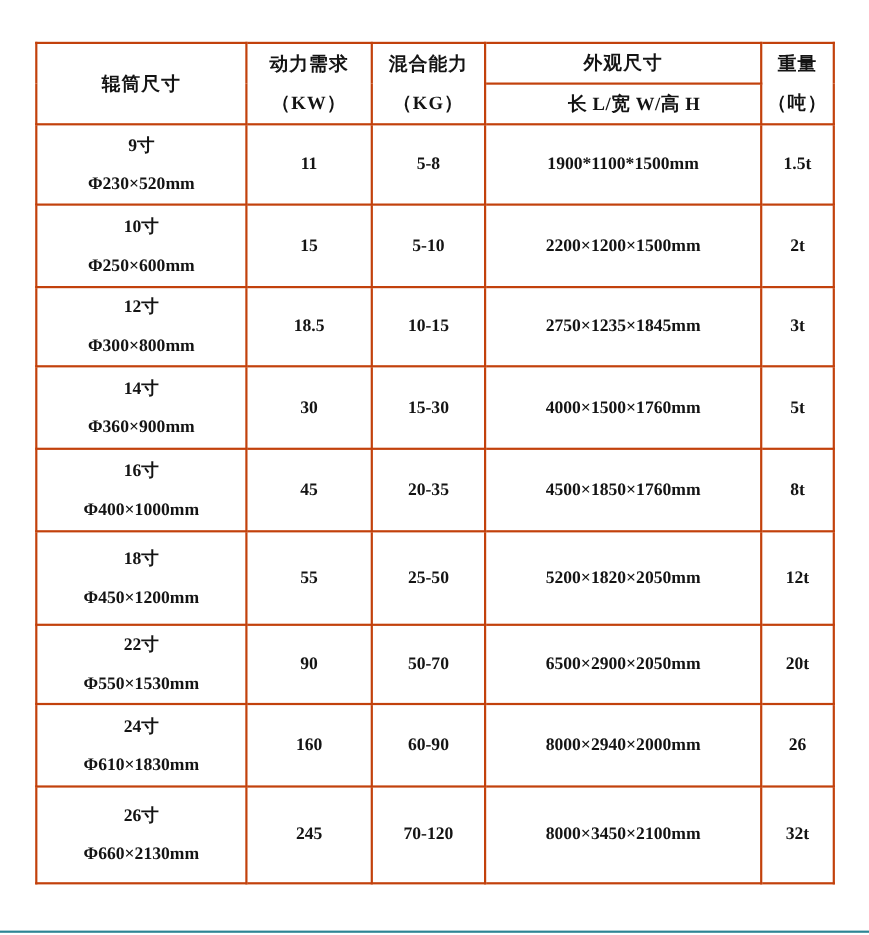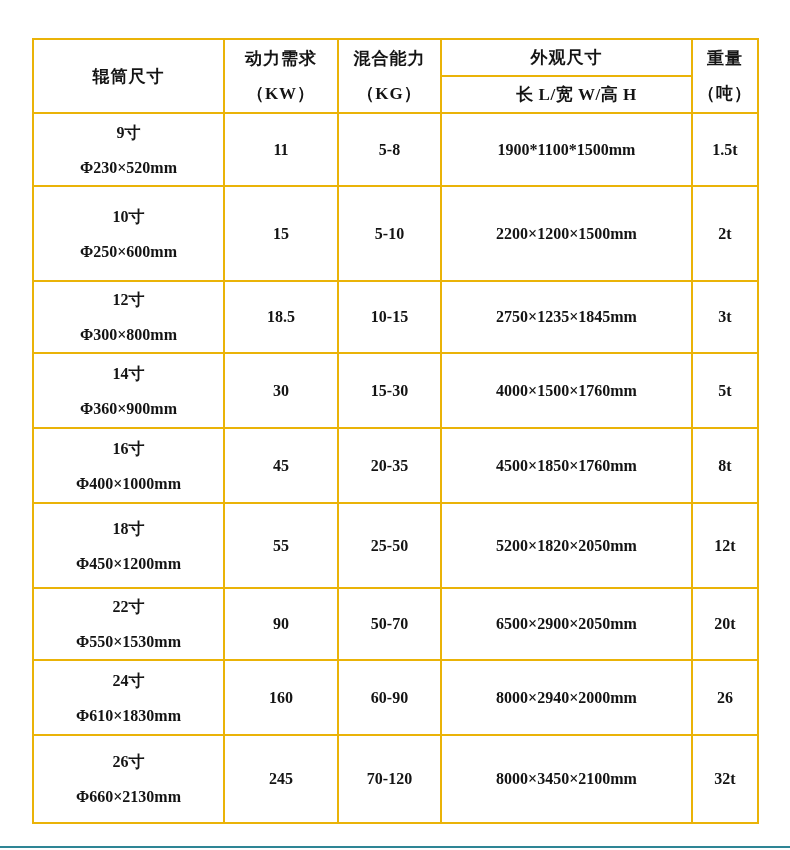--- a/index.html
+++ b/index.html
@@ -17,21 +17,21 @@
     color: #141414;
   }
   .spec-table {
     position: absolute;
     left: 32px;
     top: 38px;
     border-collapse: collapse;
     table-layout: fixed;
   }
   .spec-table td {
-    border: 2px solid #eab308;
+    border: 2px solid #c2410c;
     text-align: center;
     vertical-align: middle;
     padding: 0;
     overflow: hidden;
   }
   .hdr {
     font-size: 17px;
     letter-spacing: 1px;
   }
   .hdr-line {
@@ -99,21 +99,21 @@
       <tr style="height:73px">
     <td class="data-cell">
       <div class="size-line">9寸</div>
       <div class="size-line">Φ230×520mm</div>
     </td>
     <td class="data-cell">11</td>
     <td class="data-cell">5-8</td>
     <td class="data-cell">1900*1100*1500mm</td>
     <td class="data-cell">1.5t</td>
   </tr>
-      <tr style="height:95px">
+      <tr style="height:75px">
     <td class="data-cell">
       <div class="size-line">10寸</div>
       <div class="size-line">Φ250×600mm</div>
     </td>
     <td class="data-cell">15</td>
     <td class="data-cell">5-10</td>
     <td class="data-cell">2200×1200×1500mm</td>
     <td class="data-cell">2t</td>
   </tr>
       <tr style="height:62px">

